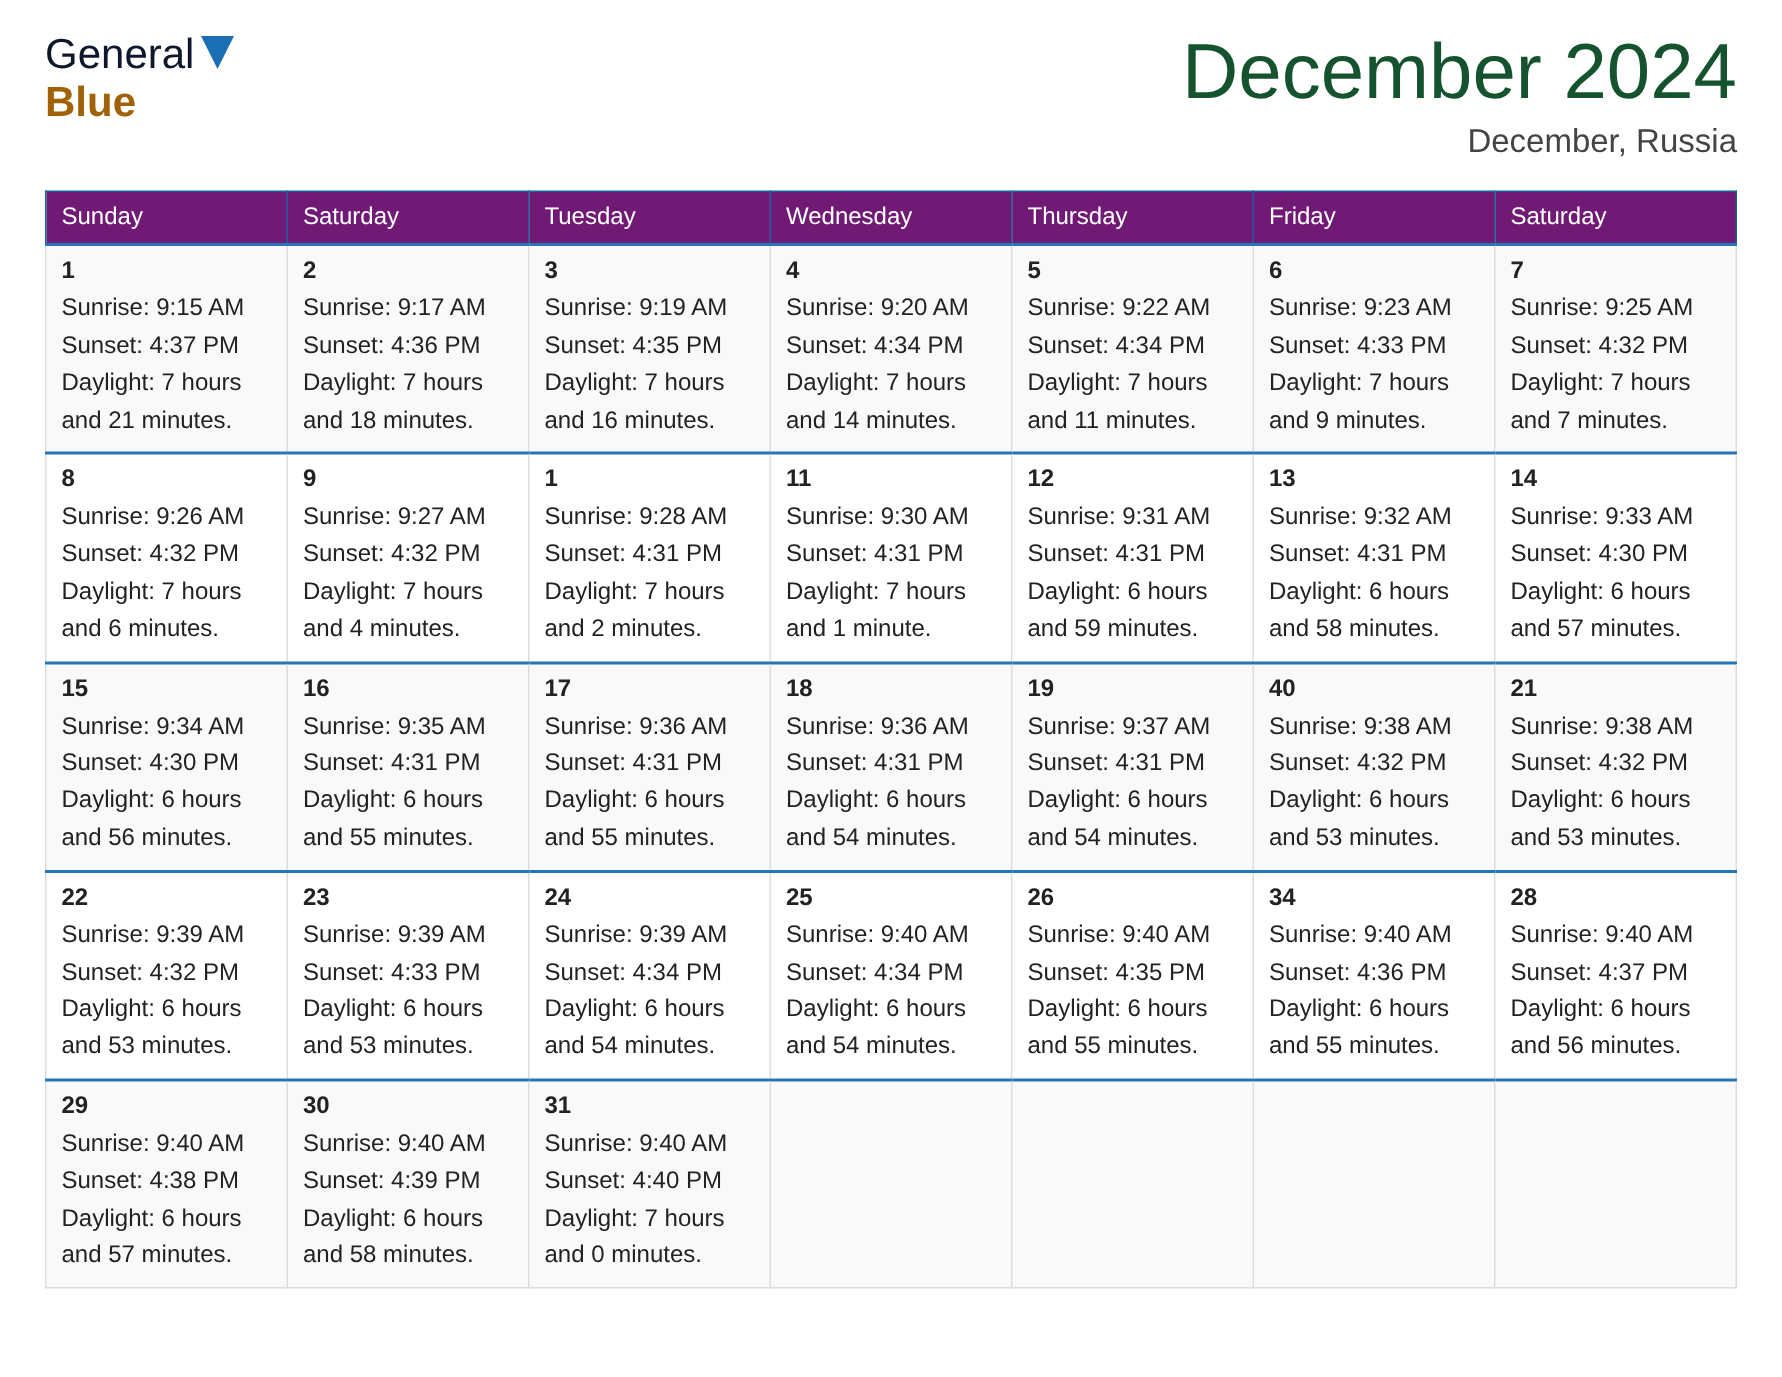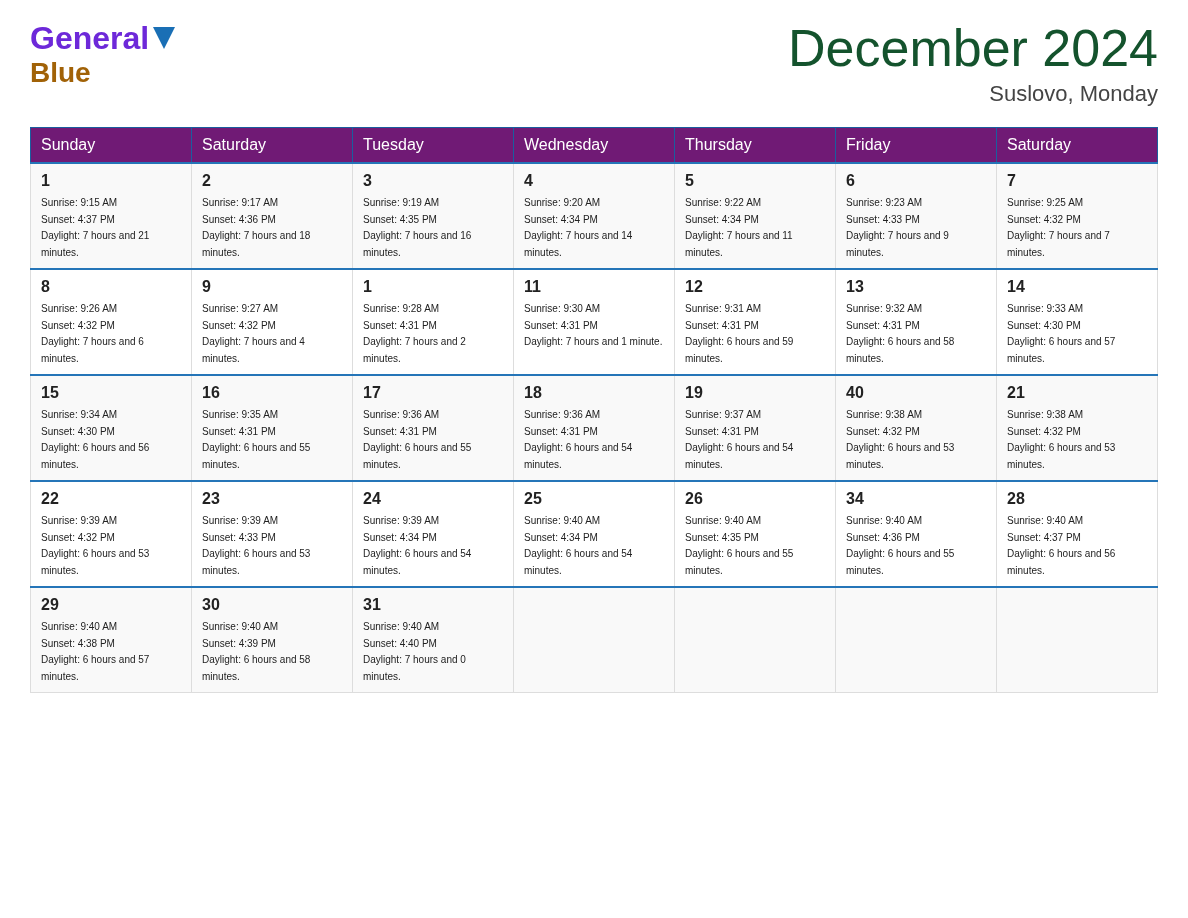--- a/index.html
+++ b/index.html
@@ -53,21 +53,21 @@
       min-height: 90px;
       background: #fff;
     }
     tbody tr td .day-num {
       font-size: 16px;
       font-weight: bold;
       display: block;
       margin-bottom: 4px;
     }
     tbody tr td .day-info {
-      font-size: 10px;
+      font-size: 16px;
       line-height: 1.55;
       color: #222;
     }
     tbody tr:nth-child(odd) td {
       background-color: #f9f9f9;
     }
     tbody tr:nth-child(even) td {
       background-color: #fff;
     }
     
@@ -83,23 +83,23 @@
       border-bottom: 1px solid #ddd;
       border-left: 1px solid #ddd;
       border-top: 2px solid #2575b8;
     }
     .logo-wrapper {
       display: flex;
       flex-direction: column;
       align-items: flex-start;
     }
     .logo-line1 {
-      font-size: 32px;
-      font-weight: bold;
-      color: #6d28d9;
+      font-size: 28px;
+      font-weight: normal;
+      color: #0f172a;
     }
     .logo-line2 {
       font-size: 28px;
       font-weight: bold;
       color: #a16207;
     }
   </style>
 </head>
 <body>
 
@@ -112,21 +112,21 @@
           <polygon points="0,0 22,0 11,22" fill="#1a6fb5"></polygon>
         </svg>
       </span>
     </div>
     <div>
       <span class="logo-line2">Blue</span>
     </div>
   </div>
   <div class="title-section">
     <div class="page-title">December 2024</div>
-    <div class="subtitle">Suslovo, Monday</div>
+    <div class="subtitle">December, Russia</div>
   </div>
 </div>
 
 <table>
   <thead>
     <tr>
     <th>Sunday</th>
         <th>Saturday</th>
         <th>Tuesday</th>
         <th>Wednesday</th>

